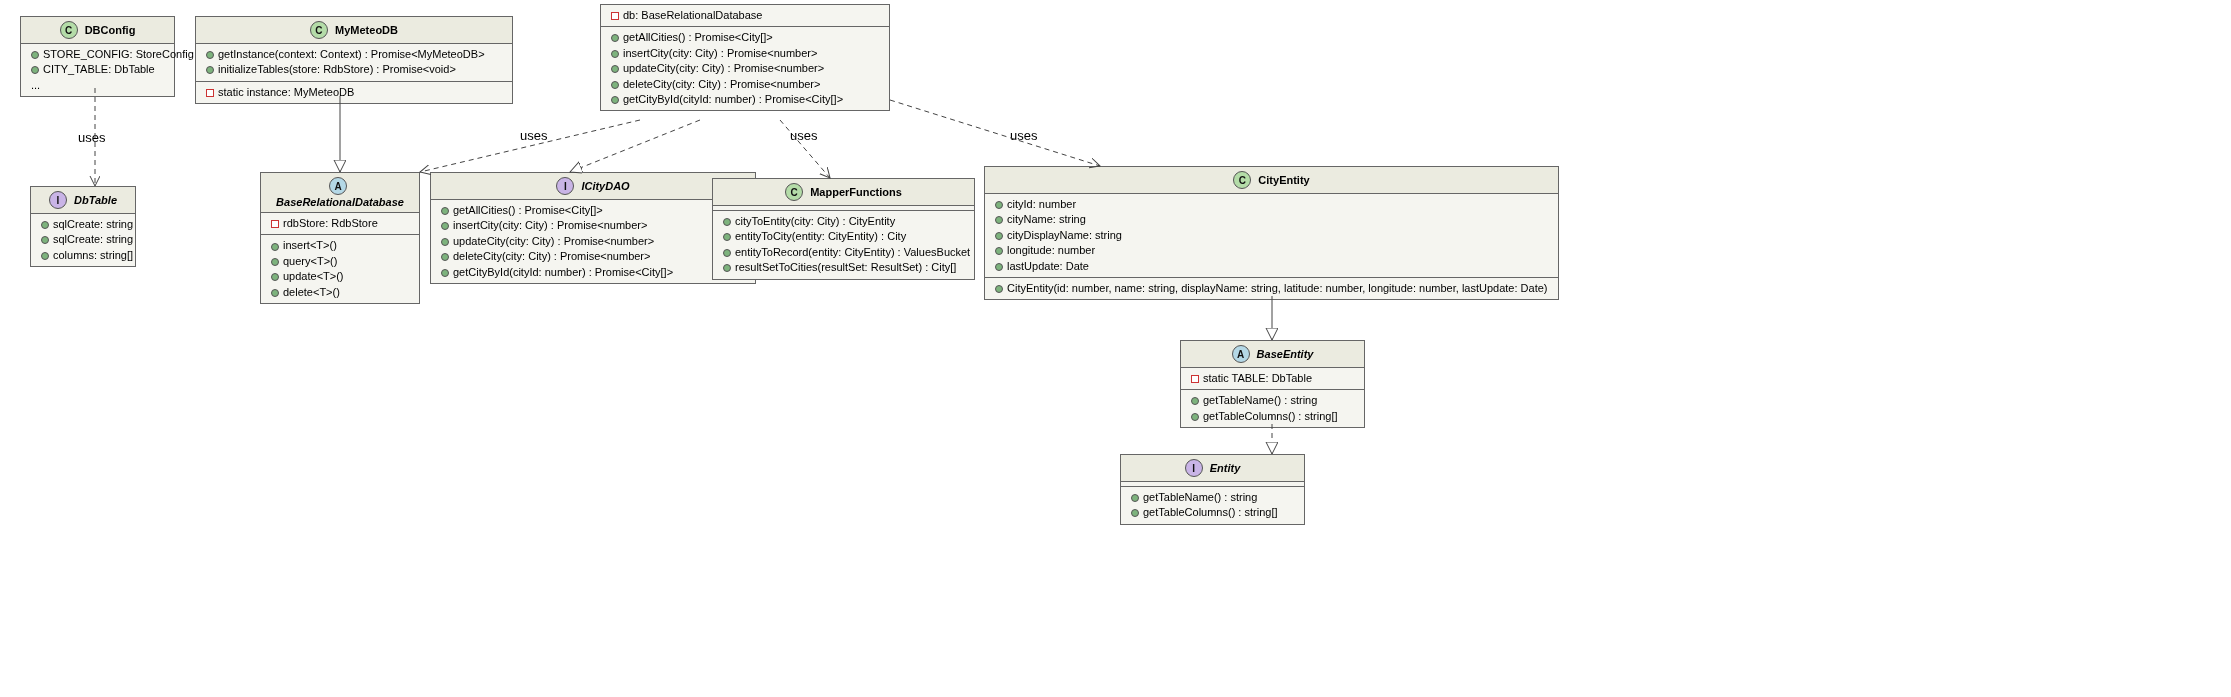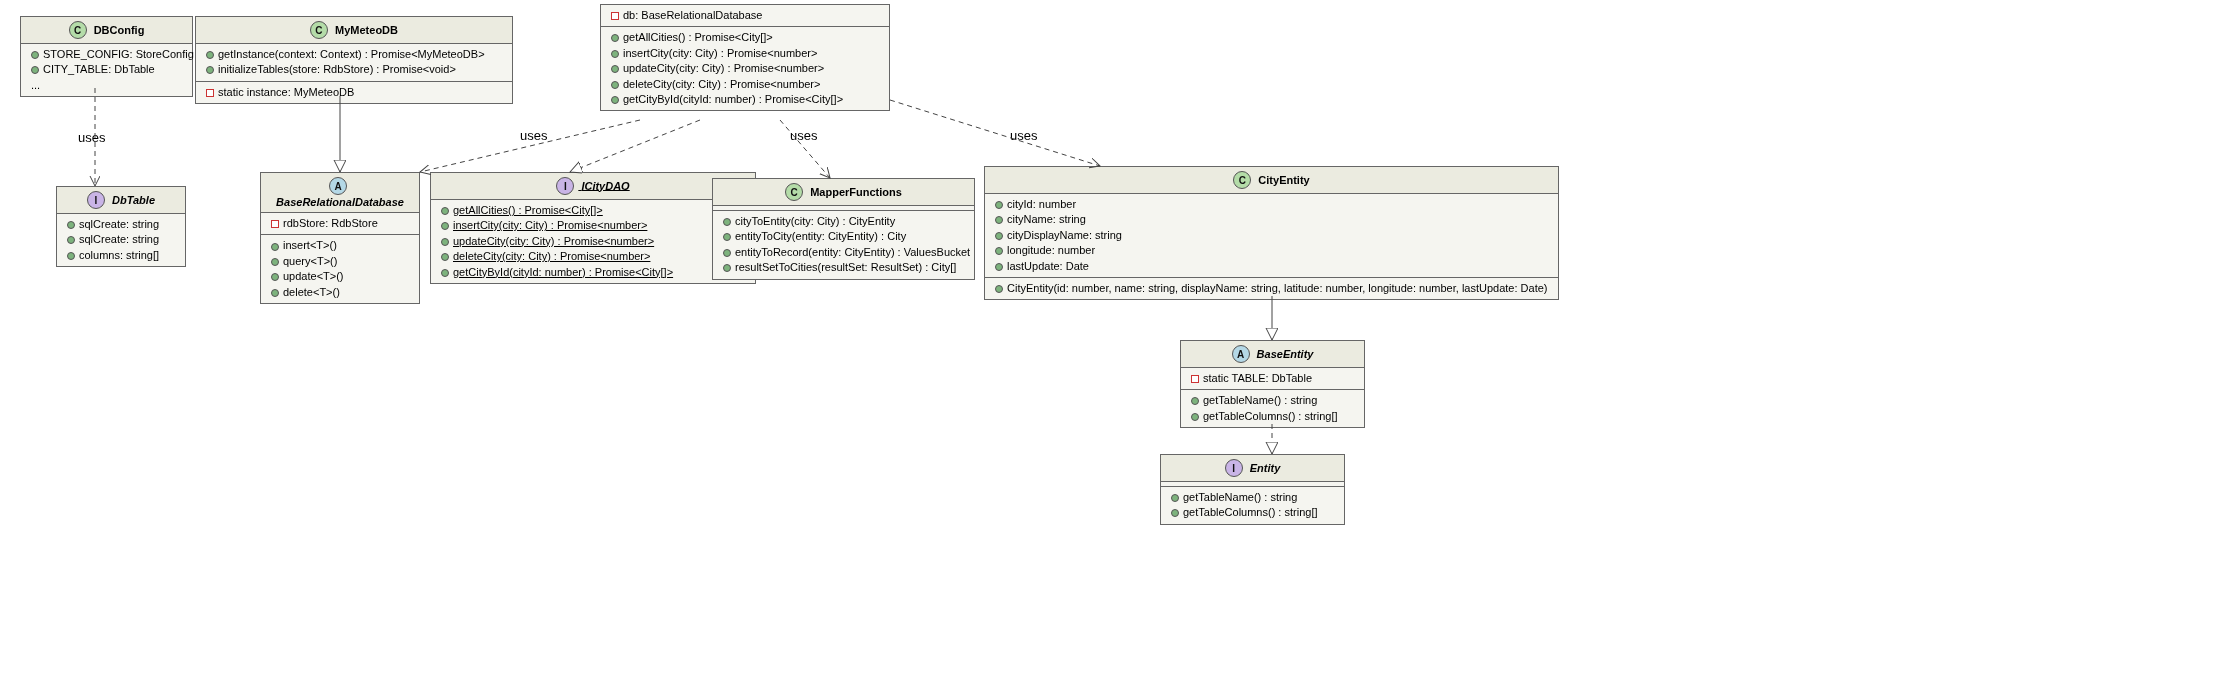--- a/index.html
+++ b/index.html
@@ -77,21 +77,21 @@
     position: absolute;
     left: 0; top: 0;
     width: 2231px;
     height: 697px;
     pointer-events: none;
   }
 </style>
 </head>
 <body>
 
-<div class="class-box" style="left:20px; top:16px; width:173px;">
+<div class="class-box" style="left:20px; top:16px; width:155px;">
   <div class="class-header">
     <span class="stereotype-circle circle-C">C</span>
     <span class="name">DBConfig</span>
   </div>
   <div class="section">
     <div class="member"><span class="vis vis-public"></span><span>STORE_CONFIG: StoreConfig</span></div>
     <div class="member"><span class="vis vis-public"></span><span>CITY_TABLE: DbTable</span></div>
     <div class="member"><span>...</span></div>
   </div>
 </div>
@@ -116,21 +116,21 @@
   </div>
   <div class="section">
     <div class="member"><span class="vis vis-public"></span><span>getAllCities() : Promise&lt;City[]&gt;</span></div>
     <div class="member"><span class="vis vis-public"></span><span>insertCity(city: City) : Promise&lt;number&gt;</span></div>
     <div class="member"><span class="vis vis-public"></span><span>updateCity(city: City) : Promise&lt;number&gt;</span></div>
     <div class="member"><span class="vis vis-public"></span><span>deleteCity(city: City) : Promise&lt;number&gt;</span></div>
     <div class="member"><span class="vis vis-public"></span><span>getCityById(cityId: number) : Promise&lt;City[]&gt;</span></div>
   </div>
 </div>
 
-<div class="class-box" style="left:30px; top:186px; width:130px;margin-left:26px;">
+<div class="class-box" style="left:30px; top:186px; width:106px;">
   <div class="class-header">
     <span class="stereotype-circle circle-I">I</span>
     <span class="name" style="font-style:italic;">DbTable</span>
   </div>
   <div class="section">
     <div class="member"><span class="vis vis-public"></span><span>sqlCreate: string</span></div>
     <div class="member"><span class="vis vis-public"></span><span>sqlCreate: string</span></div>
     <div class="member"><span class="vis vis-public"></span><span>columns: string[]</span></div>
   </div>
 </div>
@@ -144,21 +144,21 @@
     <div class="member"><span class="vis vis-private"></span><span>rdbStore: RdbStore</span></div>
   </div>
   <div class="section">
     <div class="member"><span class="vis vis-public"></span><span>insert&lt;T&gt;()</span></div>
     <div class="member"><span class="vis vis-public"></span><span>query&lt;T&gt;()</span></div>
     <div class="member"><span class="vis vis-public"></span><span>update&lt;T&gt;()</span></div>
     <div class="member"><span class="vis vis-public"></span><span>delete&lt;T&gt;()</span></div>
   </div>
 </div>
 
-<div class="class-box" style="left:430px; top:172px; width:326px;text-decoration:underline;">
+<div class="class-box" style="left:430px; top:172px; width:326px;">
   <div class="class-header">
     <span class="stereotype-circle circle-I">I</span>
     <span class="name" style="font-style:italic;">ICityDAO</span>
   </div>
   <div class="section">
     <div class="member"><span class="vis vis-public"></span><span>getAllCities() : Promise&lt;City[]&gt;</span></div>
     <div class="member"><span class="vis vis-public"></span><span>insertCity(city: City) : Promise&lt;number&gt;</span></div>
     <div class="member"><span class="vis vis-public"></span><span>updateCity(city: City) : Promise&lt;number&gt;</span></div>
     <div class="member"><span class="vis vis-public"></span><span>deleteCity(city: City) : Promise&lt;number&gt;</span></div>
     <div class="member"><span class="vis vis-public"></span><span>getCityById(cityId: number) : Promise&lt;City[]&gt;</span></div>
@@ -203,21 +203,21 @@
   </div>
   <div class="section">
     <div class="member"><span class="vis vis-private"></span><span>static TABLE: DbTable</span></div>
   </div>
   <div class="section">
     <div class="member"><span class="vis vis-public"></span><span>getTableName() : string</span></div>
     <div class="member"><span class="vis vis-public"></span><span>getTableColumns() : string[]</span></div>
   </div>
 </div>
 
-<div class="class-box" style="left:1160px; top:454px; width:185px;">
+<div class="class-box" style="left:1120px; top:454px; width:185px;">
   <div class="class-header">
     <span class="stereotype-circle circle-I">I</span>
     <span class="name" style="font-style:italic;">Entity</span>
   </div>
   <div class="section" style="border-bottom:1px solid #666; padding:0; height:4px;"></div>
   <div class="section">
     <div class="member"><span class="vis vis-public"></span><span>getTableName() : string</span></div>
     <div class="member"><span class="vis vis-public"></span><span>getTableColumns() : string[]</span></div>
   </div>
 </div>

